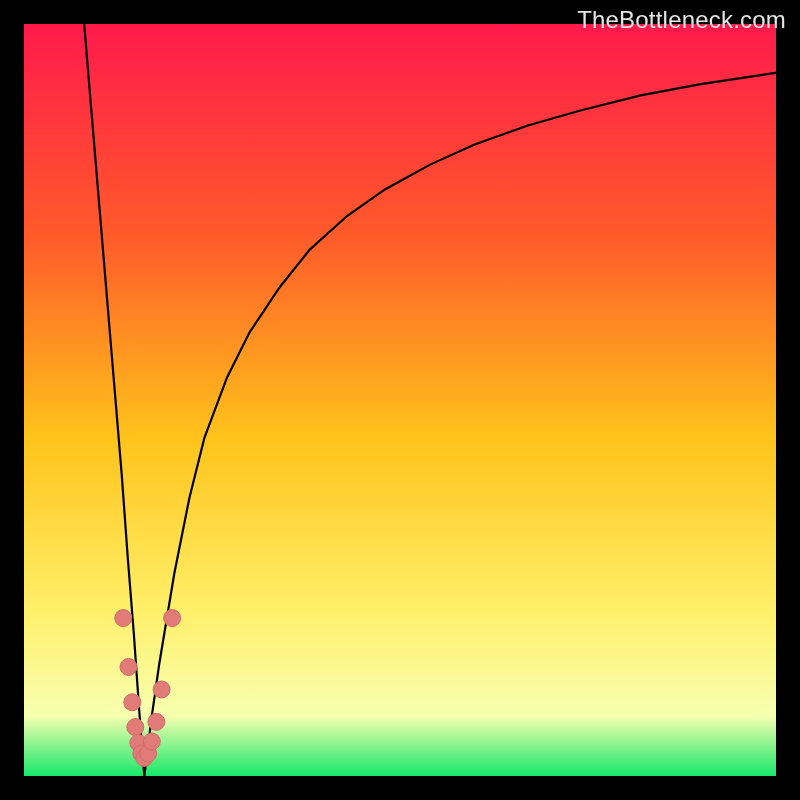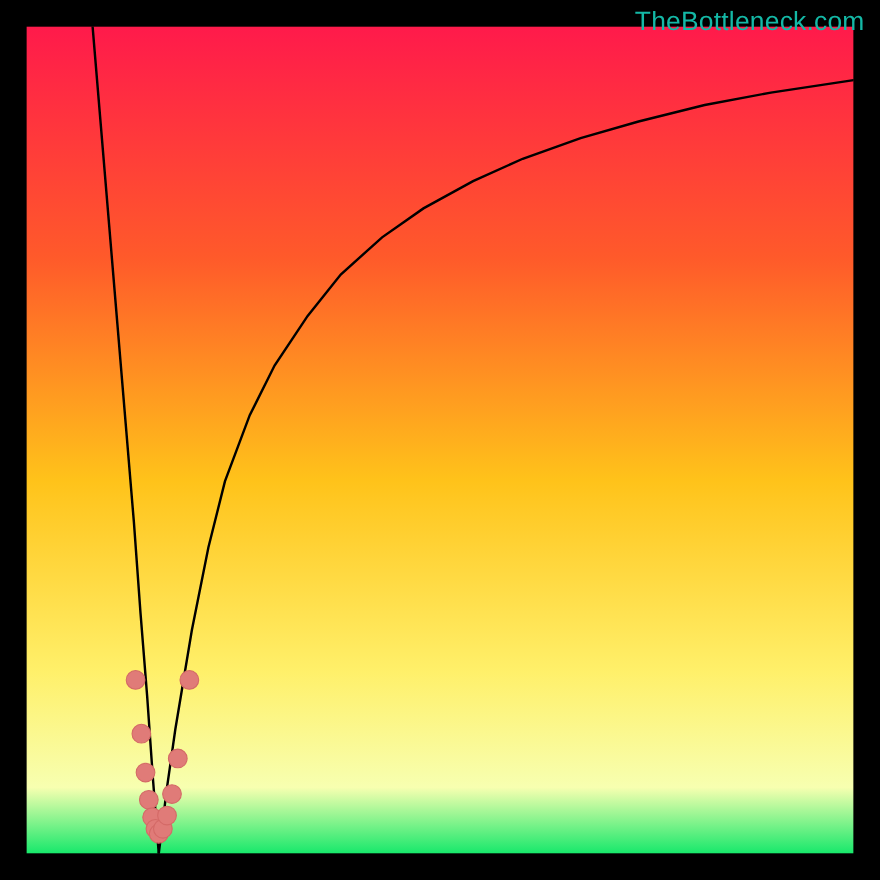--- a/index.html
+++ b/index.html
@@ -23,21 +23,21 @@
     top: 24px;
     width: 752px;
     height: 752px;
   }
   .watermark {
     position: absolute;
     top: 6px;
     right: 14px;
     font-size: 24px;
     font-weight: 400;
-    color: #14b8a6;
+    color: #e5e5e5;
     letter-spacing: 0.2px;
     pointer-events: none;
     text-align: center;
   }
   svg { display: block; }
 </style>
 </head>
 <body>
 
 <div class="frame">

